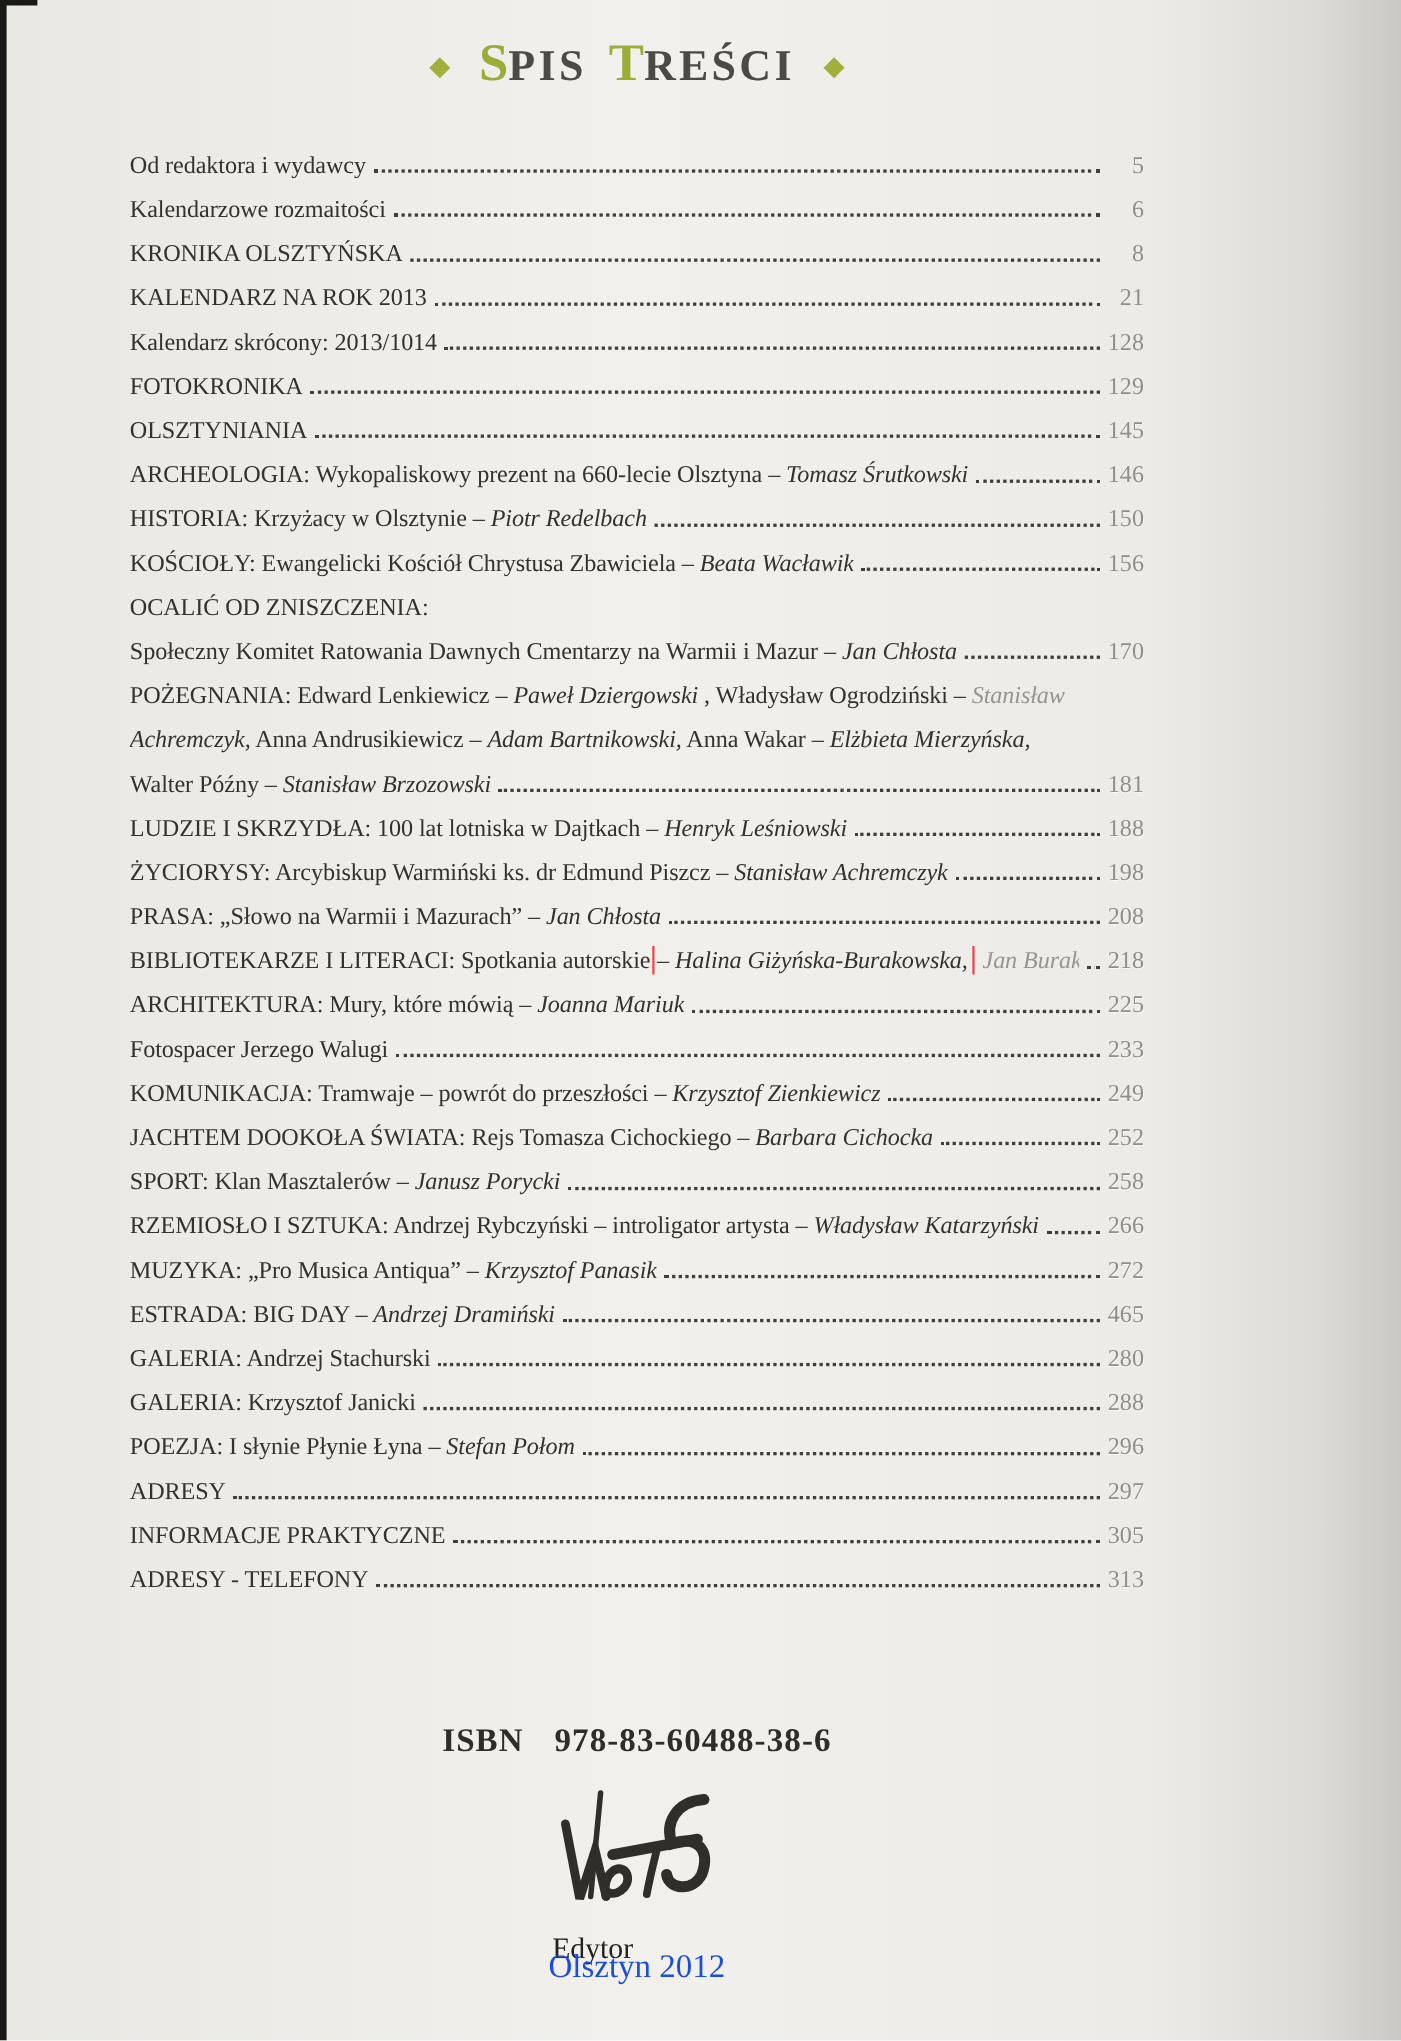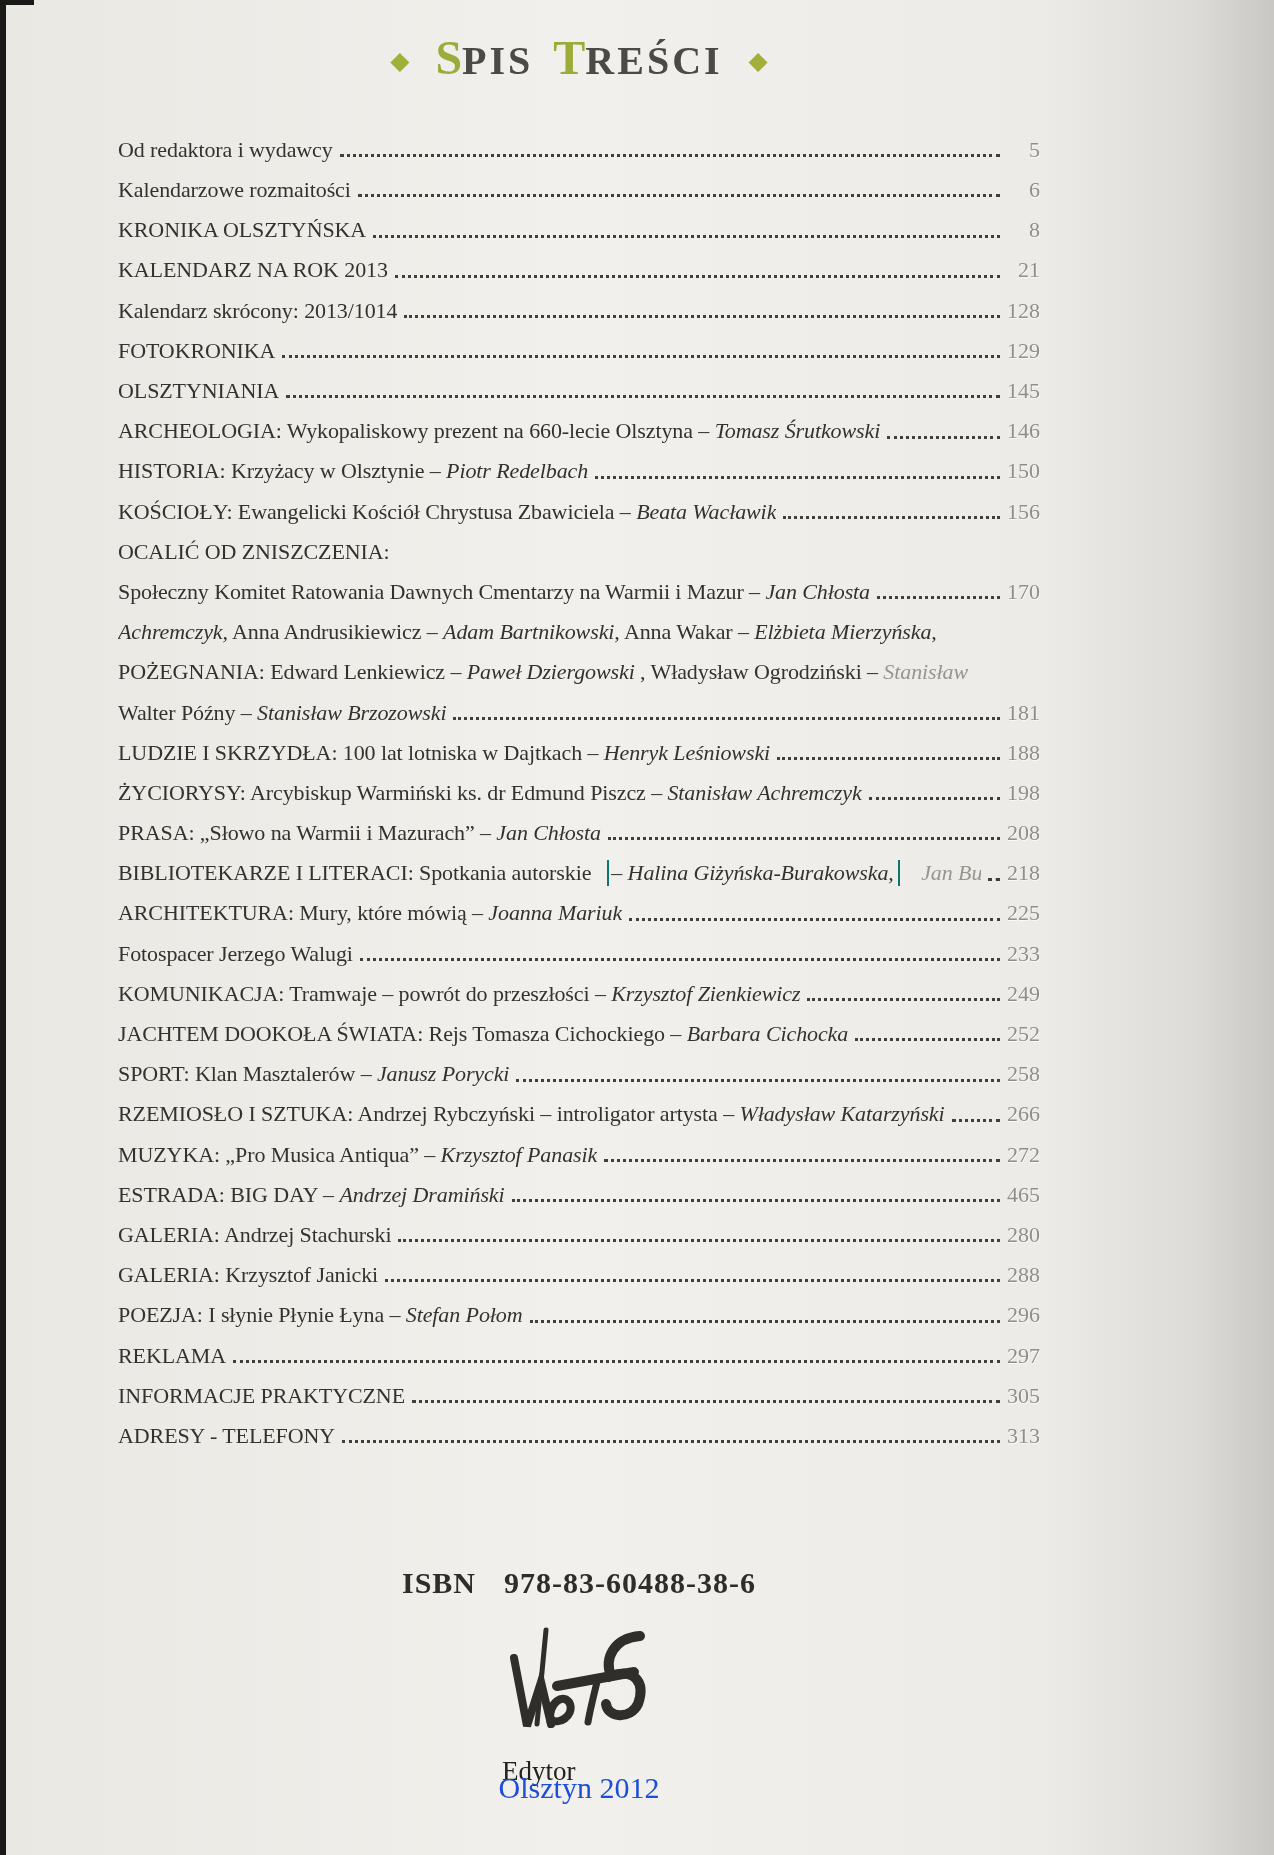--- a/index.html
+++ b/index.html
@@ -18,21 +18,21 @@
   .title-words{display:inline-flex;gap:20px;align-items:baseline;}
   .title-word{display:inline-flex;align-items:baseline;font-weight:bold;color:#4b4a47;}
   .cap-first{font-size:48px;line-height:1;color:#9dab39;}
   .cap-rest{font-size:40px;letter-spacing:3px;line-height:1;}
 
   .toc{margin:46px 0 0 118px;width:922px;}
   .toc-row{display:flex;align-items:flex-end;height:40.2px;box-sizing:border-box;
            padding-bottom:6px;font-size:22px;line-height:1.15;}
   .entry-text{white-space:pre;flex:0 1 auto;overflow:hidden;letter-spacing:-0.1px;}
   .it{font-style:italic;}
-  .boxed{border:2px solid #0f766e;padding:1px 4px 3px 2px;margin:0 16px;}
+  .boxed{border:2px solid #ef4444;padding:1px 4px 3px 2px;margin:0 2px;}
   .faded{color:#96958f;}
   .leader{flex:1 1 auto;min-width:12px;height:0;border-bottom:3px dotted #403f3c;margin:0 4px 5px 7px;}
   .pagenum{color:#8f8e8a;min-width:36px;text-align:right;font-size:22px;
            text-shadow:0.5px 0.5px 0 #fbfaf6;}
 
   .isbn{margin:112px 0 16px 118px;width:922px;text-align:center;font-weight:bold;
         font-size:30px;letter-spacing:1px;color:#2e2d2a;}
   .isbn-label{margin-right:28px;}
 
   .publisher{margin:22px 0 0 118px;width:922px;display:flex;flex-direction:column;align-items:center;}
@@ -117,26 +117,26 @@
     </div>
     <div class="toc-row">
       <span class="entry-text"><span>OCALIĆ OD ZNISZCZENIA:</span></span>
     </div>
     <div class="toc-row">
       <span class="entry-text"><span>Społeczny Komitet Ratowania Dawnych Cmentarzy na Warmii i Mazur – </span><span class="it">Jan Chłosta</span></span>
       <span class="leader"></span>
       <span class="pagenum">170</span>
     </div>
     <div class="toc-row">
+      <span class="entry-text"><span>POŻEGNANIA: Edward Lenkiewicz – </span><span class="it">Paweł Dziergowski</span><span> , Władysław Ogrodziński – </span><span class="it faded">Stanisław</span></span>
+    </div>
+    <div class="toc-row">
       <span class="entry-text"><span class="it">Achremczyk,</span><span> Anna Andrusikiewicz – </span><span class="it">Adam Bartnikowski,</span><span> Anna Wakar – </span><span class="it">Elżbieta Mierzyńska,</span></span>
     </div>
     <div class="toc-row">
-      <span class="entry-text"><span>POŻEGNANIA: Edward Lenkiewicz – </span><span class="it">Paweł Dziergowski</span><span> , Władysław Ogrodziński – </span><span class="it faded">Stanisław</span></span>
-    </div>
-    <div class="toc-row">
       <span class="entry-text"><span>Walter Późny – </span><span class="it">Stanisław Brzozowski</span></span>
       <span class="leader"></span>
       <span class="pagenum">181</span>
     </div>
     <div class="toc-row">
       <span class="entry-text"><span>LUDZIE I SKRZYDŁA: 100 lat lotniska w Dajtkach – </span><span class="it">Henryk Leśniowski</span></span>
       <span class="leader"></span>
       <span class="pagenum">188</span>
     </div>
     <div class="toc-row">
@@ -203,21 +203,21 @@
       <span class="entry-text"><span>GALERIA: Krzysztof Janicki</span></span>
       <span class="leader"></span>
       <span class="pagenum">288</span>
     </div>
     <div class="toc-row">
       <span class="entry-text"><span>POEZJA: I słynie Płynie Łyna – </span><span class="it">Stefan Połom</span></span>
       <span class="leader"></span>
       <span class="pagenum">296</span>
     </div>
     <div class="toc-row">
-      <span class="entry-text"><span>REKLAMA</span></span>
+      <span class="entry-text"><span>ADRESY</span></span>
       <span class="leader"></span>
       <span class="pagenum">297</span>
     </div>
     <div class="toc-row">
       <span class="entry-text"><span>INFORMACJE PRAKTYCZNE</span></span>
       <span class="leader"></span>
       <span class="pagenum">305</span>
     </div>
     <div class="toc-row">
       <span class="entry-text"><span>ADRESY - TELEFONY</span></span>

